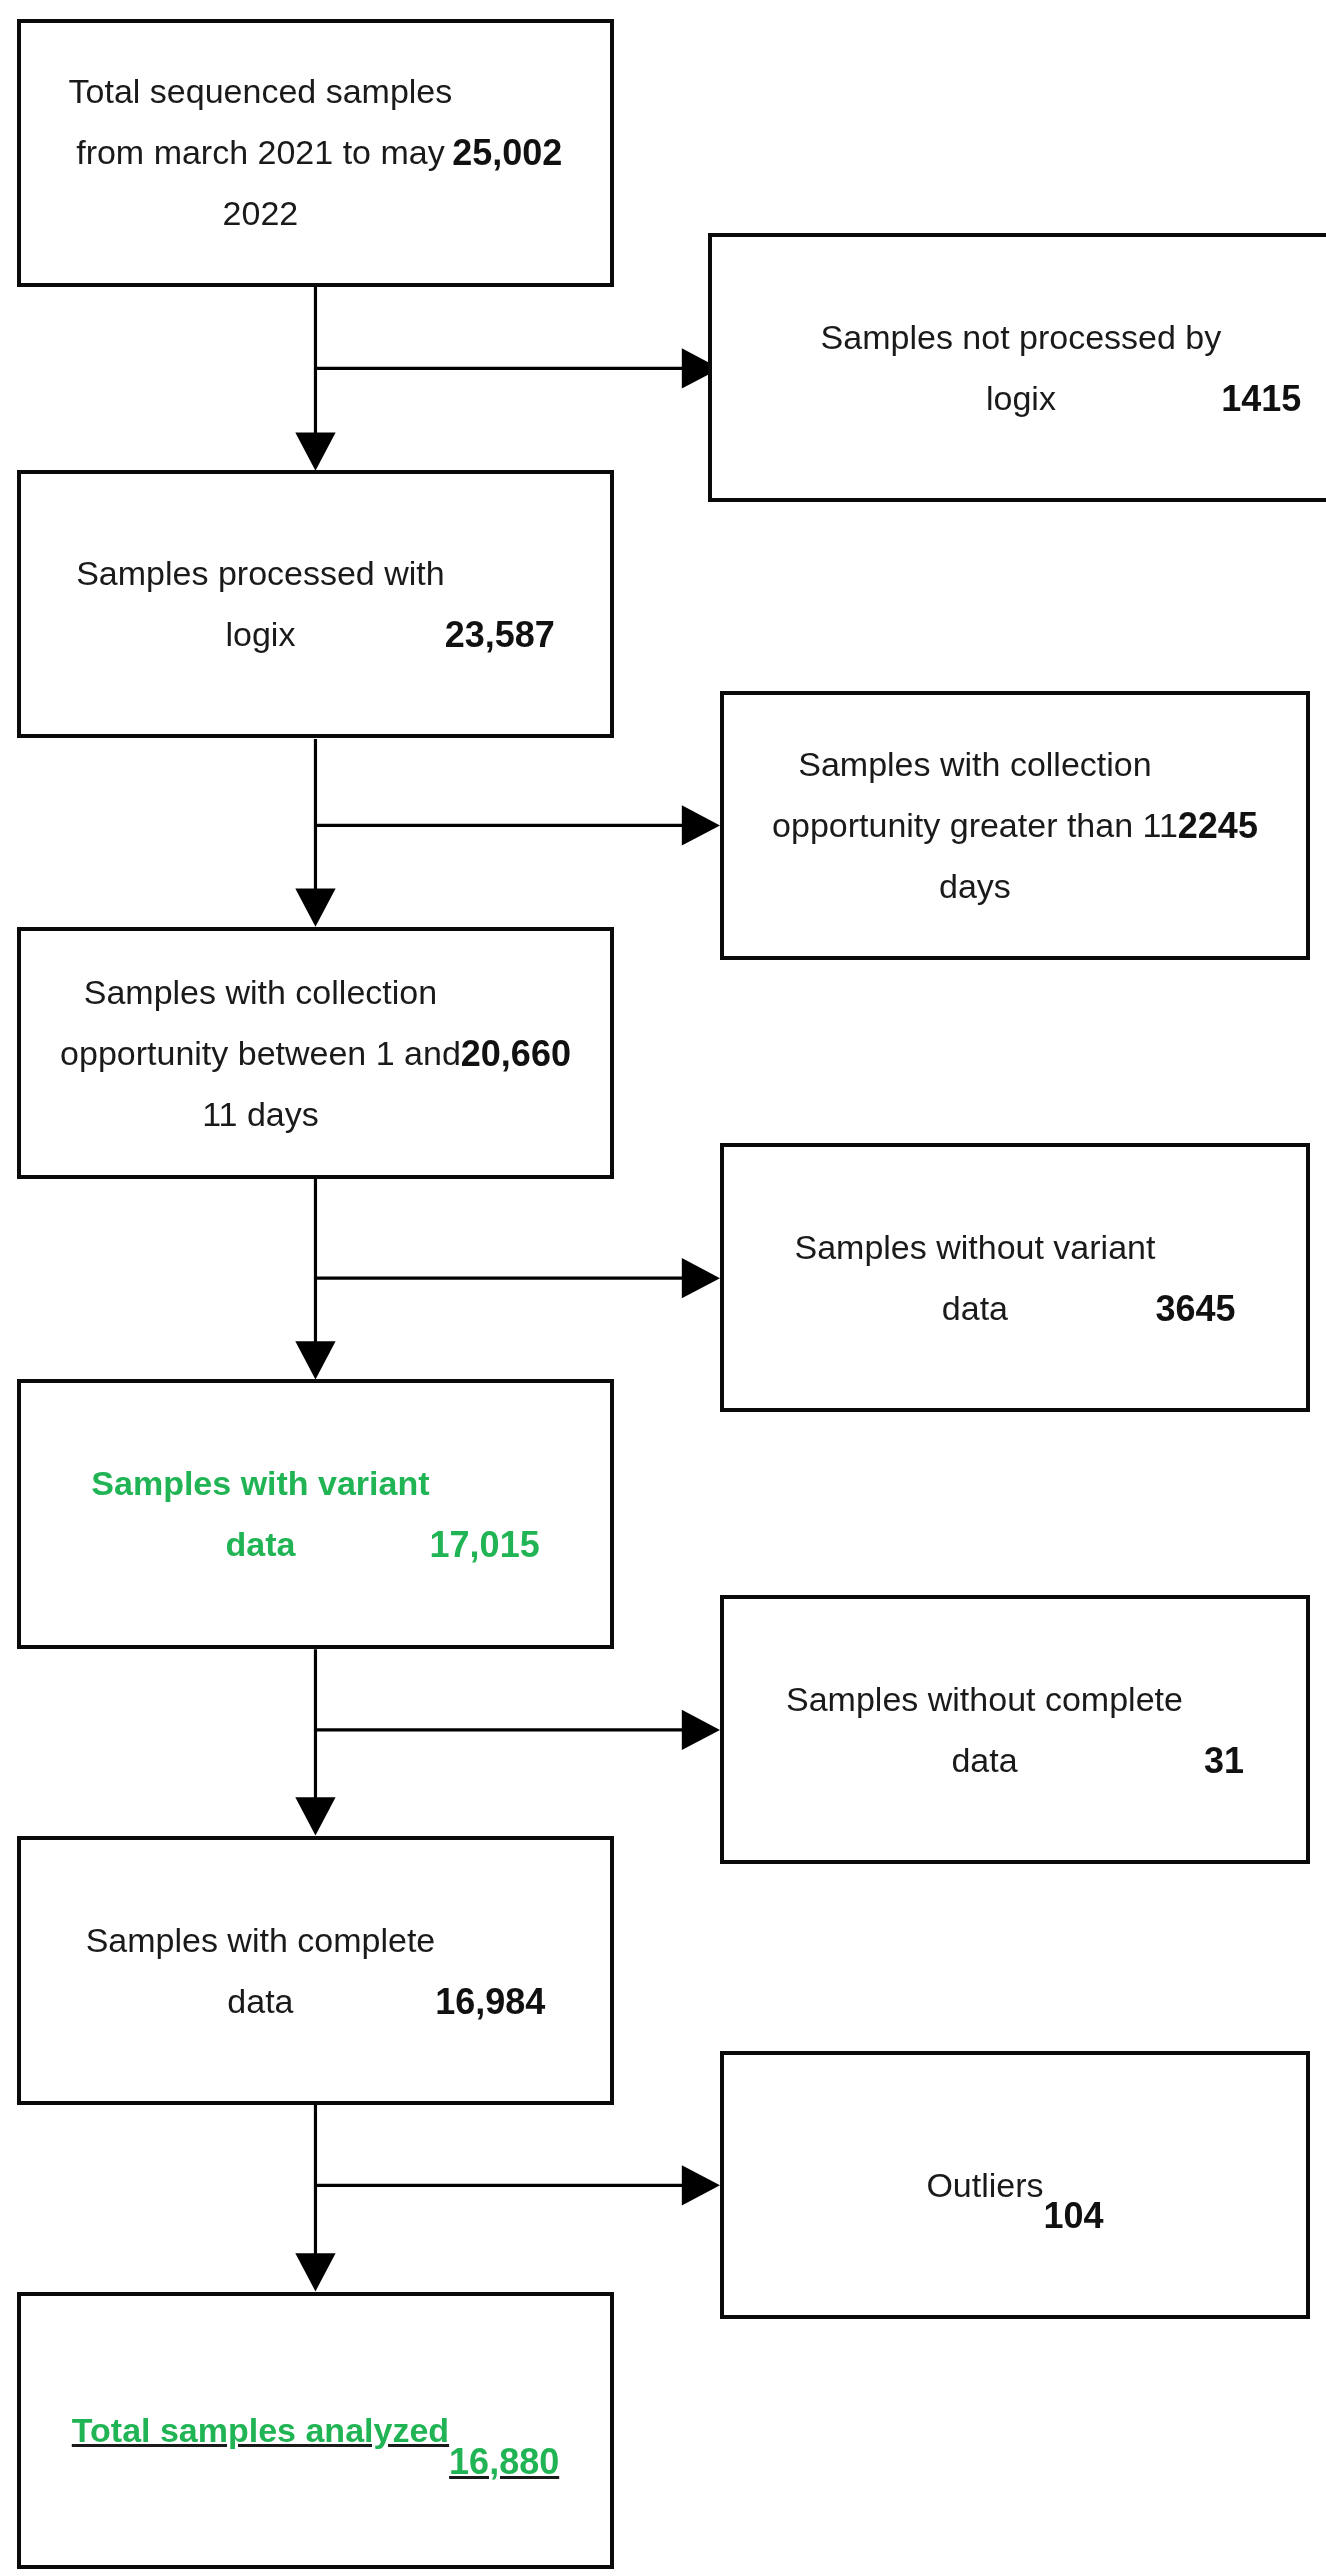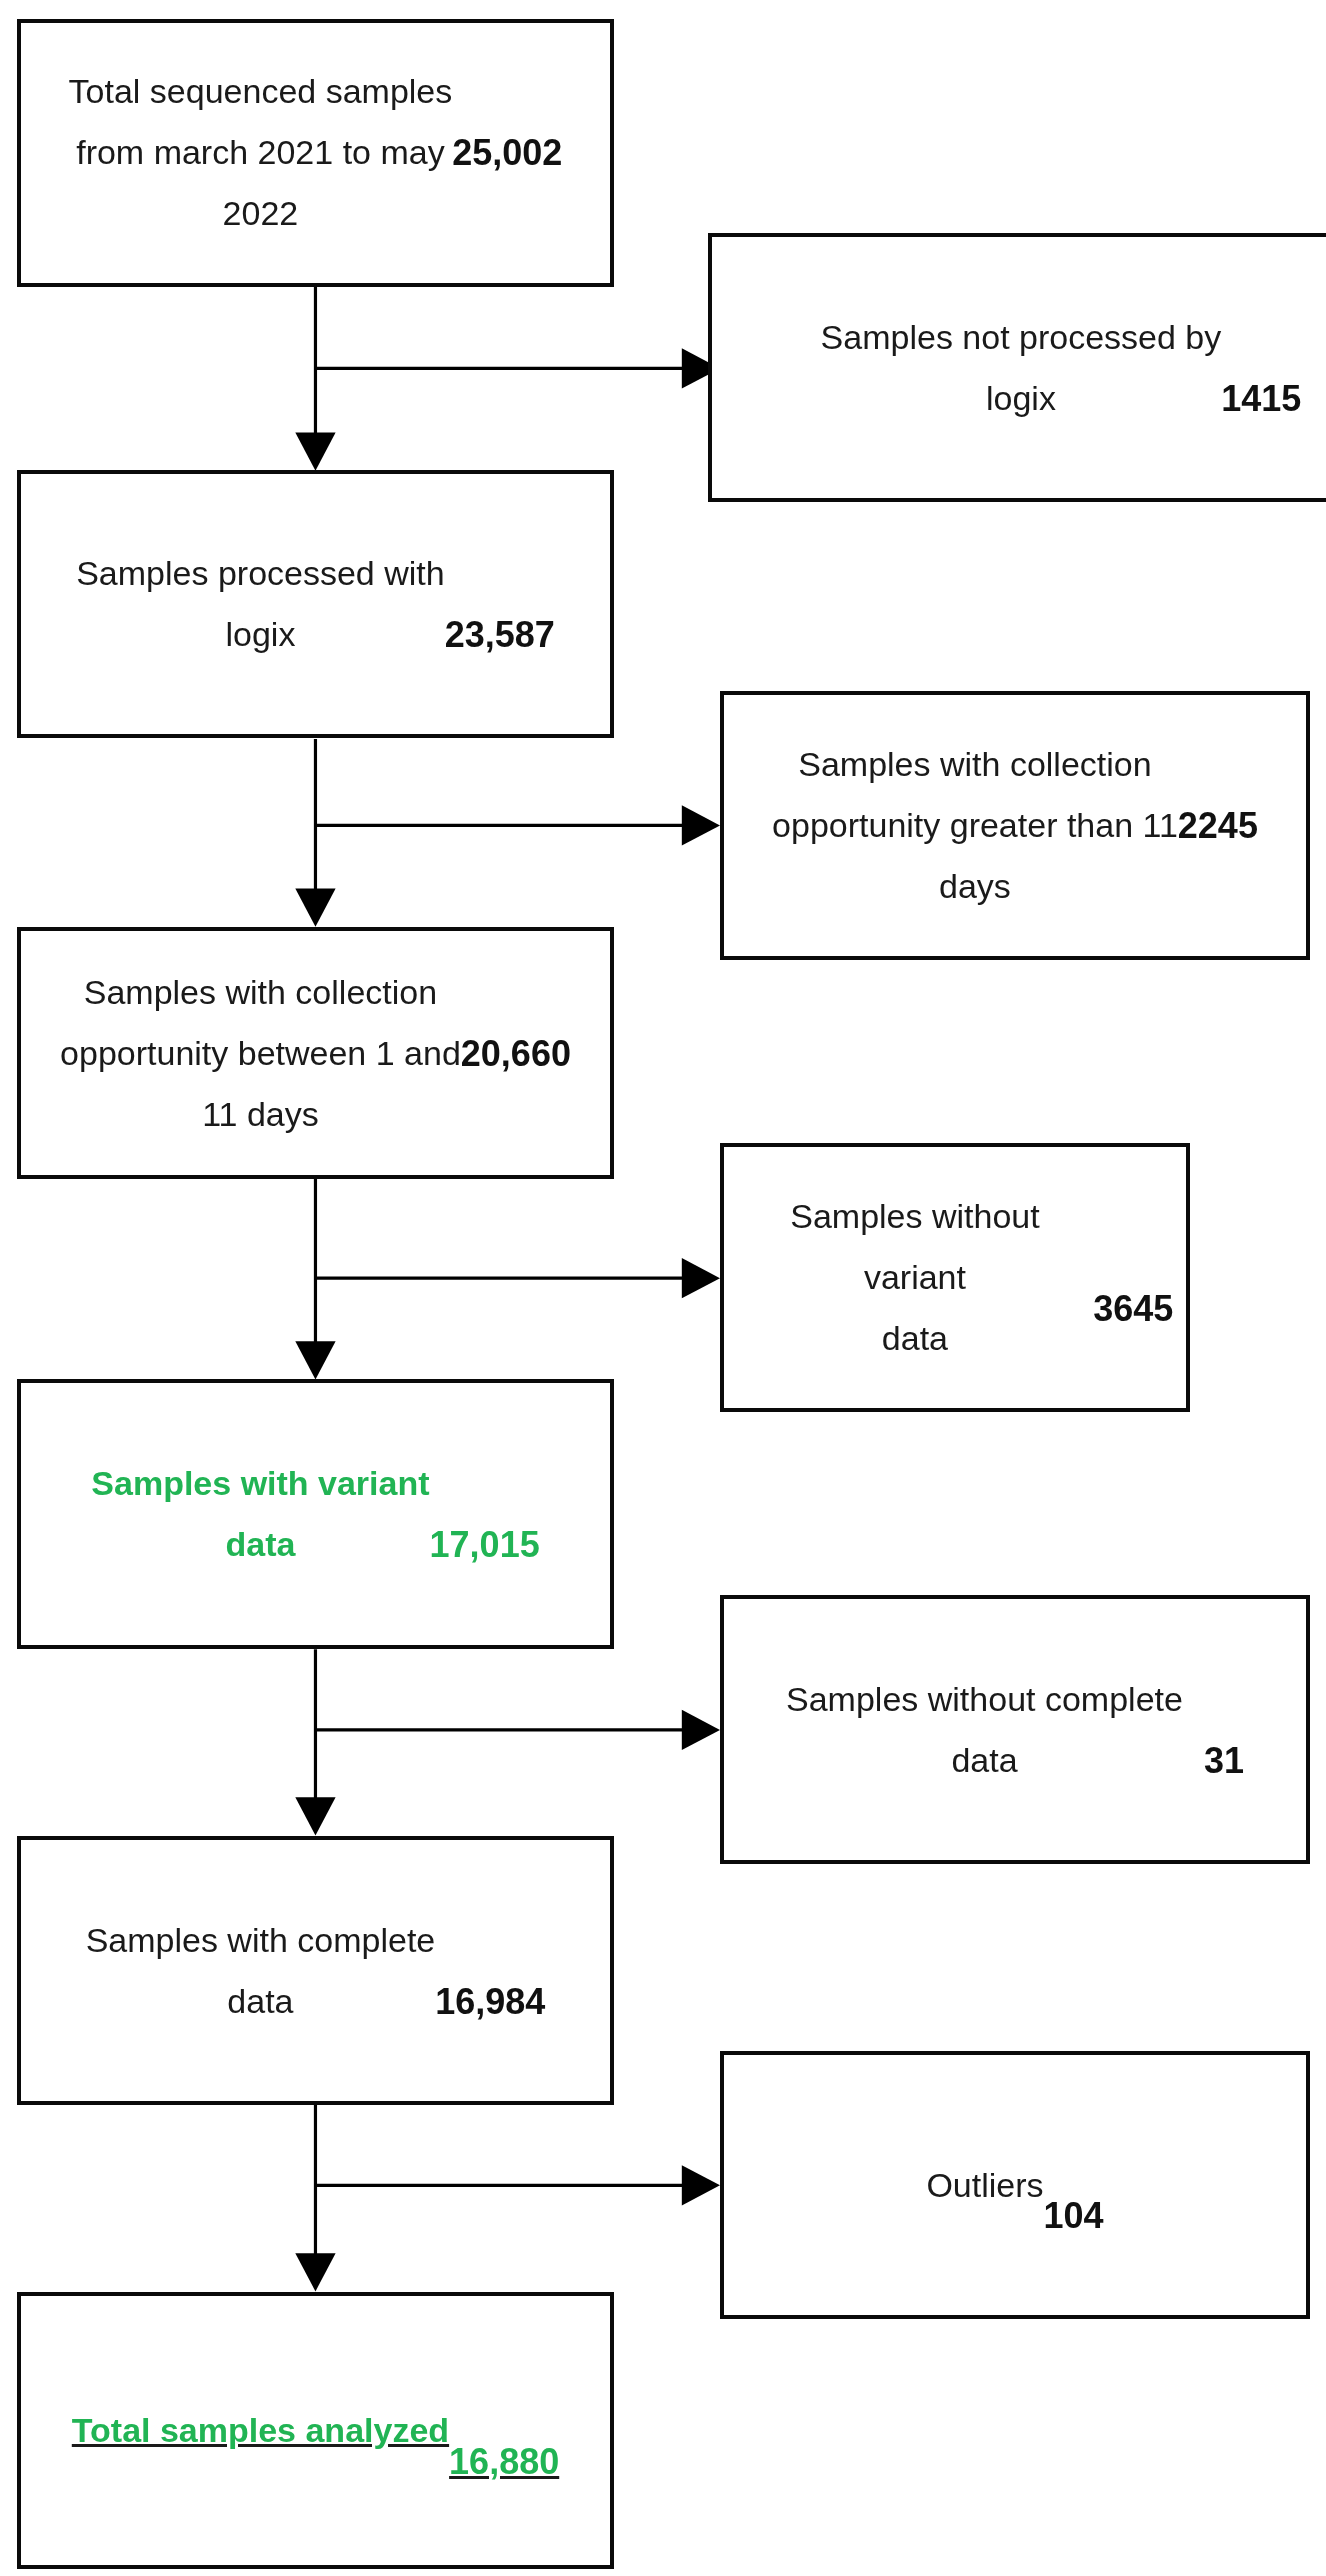--- a/index.html
+++ b/index.html
@@ -132,21 +132,21 @@
     <div class="box-value">1415</div>
   </div>
 
   <div class="box layout-tight" style="left:720px; top:691px; width:590px; height:269px;">
     <div class="box-label">Samples with collection
 opportunity greater than 11
 days</div>
     <div class="box-value">2245</div>
   </div>
 
-  <div class="box layout-gap" style="left:720px; top:1143px; width:470px; height:269px;">
+  <div class="box layout-gap" style="left:720px; top:1143px; width:590px; height:269px;">
     <div class="box-label">Samples without variant
 data</div>
     <div class="box-value">3645</div>
   </div>
 
   <div class="box layout-gap" style="left:720px; top:1595px; width:590px; height:269px;gap:21px;">
     <div class="box-label">Samples without complete
 data</div>
     <div class="box-value">31</div>
   </div>

